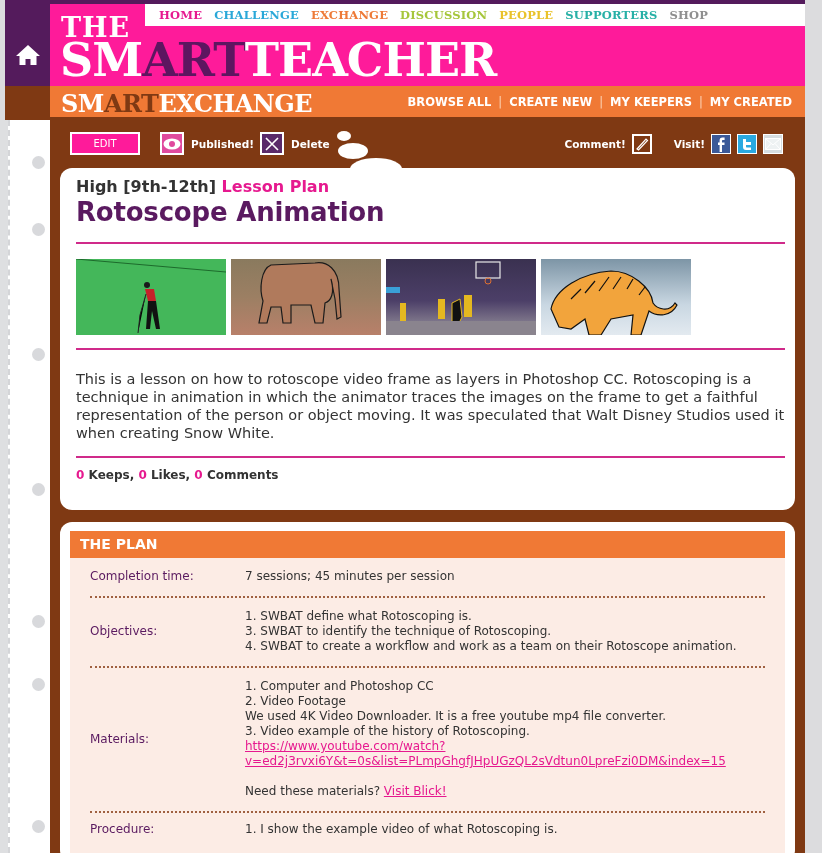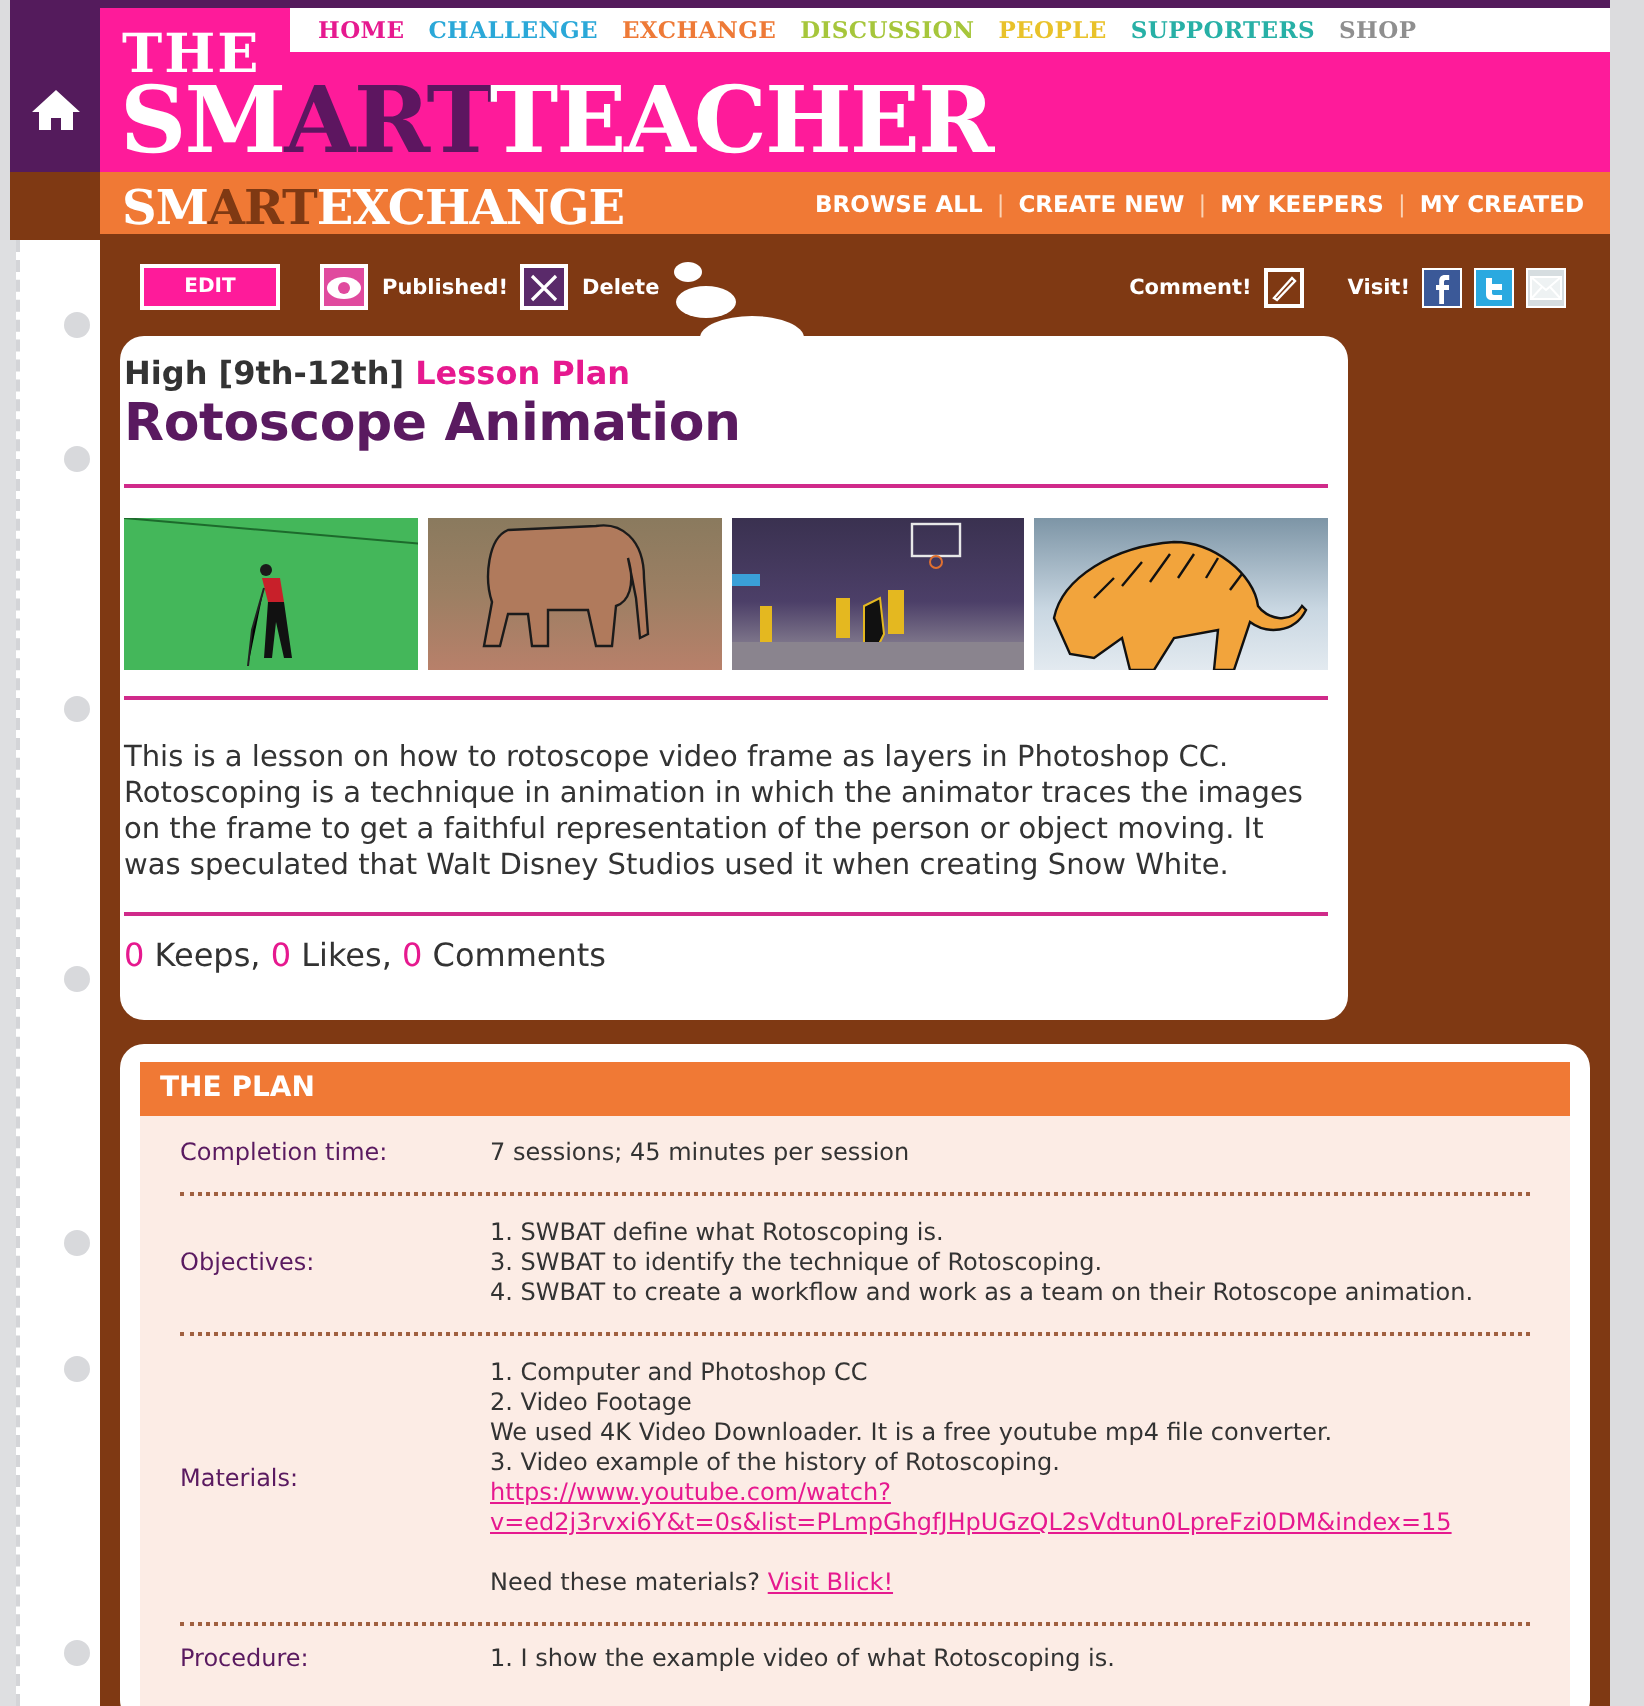--- a/index.html
+++ b/index.html
@@ -84,51 +84,51 @@
   .main {
     position: absolute; left: 50px; top: 120px; width: 755px; height: 733px;
     background: #7f3913;
   }
   .toolbar {
     position: absolute; left: 0; top: 0; width: 755px; height: 48px;
   }
   .edit-btn {
     position: absolute; left: 20px; top: 12px; width: 70px; height: 23px;
     background: #fe1b9a; border: 2px solid #fff; color: #fff;
-    font-family: "DejaVu Sans", sans-serif; font-weight: bold; font-size: 10px;
+    font-family: "DejaVu Sans", sans-serif; font-weight: normal; font-size: 10px;
     display: flex; align-items: center; justify-content: center; cursor: pointer;
   }
   .tool-item { position: absolute; top: 12px; display: flex; align-items: center; gap: 7px; cursor: pointer; }
   .tool-item .lbl { color: #fff; font-weight: bold; font-size: 10.5px; }
   .icon-box { width: 24px; height: 23px; border: 2px solid #fff; display: flex; align-items: center; justify-content: center; }
   .bubble { position: absolute; background: #fff; border-radius: 50%; }
 
   .right-tools { position: absolute; right: 22px; top: 14px; display: flex; align-items: center; gap: 6px; }
   .right-tools .lbl { color: #fff; font-weight: bold; font-size: 10.5px; }
   .share-ic { width: 20px; height: 20px; display: flex; align-items: center; justify-content: center; }
 
   
   .card {
-    position: absolute; left: 10px; top: 48px; width: 614px; height: 342px;
+    position: absolute; left: 10px; top: 48px; width: 735px; height: 342px;
     background: #fff; border-radius: 12px;
-    padding: 9px 10px 0 2px;
+    padding: 9px 10px 0 16px;
   }
   .grade-line { font-size: 16px; font-weight: bold; color: #333; line-height: 20px; }
   .grade-line .type { color: #e6198f; }
   .title { font-size: 26px; font-weight: bold; color: #5a1a60; line-height: 31px; letter-spacing: -0.2px; }
   .created { font-size: 12.5px; font-weight: bold; color: #ee7a37; line-height: 16px; }
   .created a { color: #ee7a37; text-decoration: underline; }
   .hr-pink { height: 2px; background: #d02a8a; margin: 0; }
   .thumbs { display: flex; gap: 5px; margin-top: 15px; }
   .thumb { width: 150px; height: 76px; position: relative; overflow: hidden; }
   .desc {
     font-size: 14.5px; color: #333; line-height: 18px; margin-top: 20px;
     font-family: "DejaVu Sans", sans-serif;
   }
-  .stats { font-size: 16px; font-weight: normal; color: #333; margin-top: 10px; }
+  .stats { font-size: 12px; font-weight: bold; color: #333; margin-top: 10px; }
   .stats .n { color: #e6198f; }
 
   
   .plan-card {
     position: absolute; left: 10px; top: 402px; width: 735px; height: 340px;
     background: #fff; border-radius: 12px; padding: 9px 10px 0 10px;
   }
   .plan-head {
     background: #f07935; color: #fff; font-weight: bold; font-size: 14px;
     height: 27px; line-height: 27px; padding-left: 10px;

